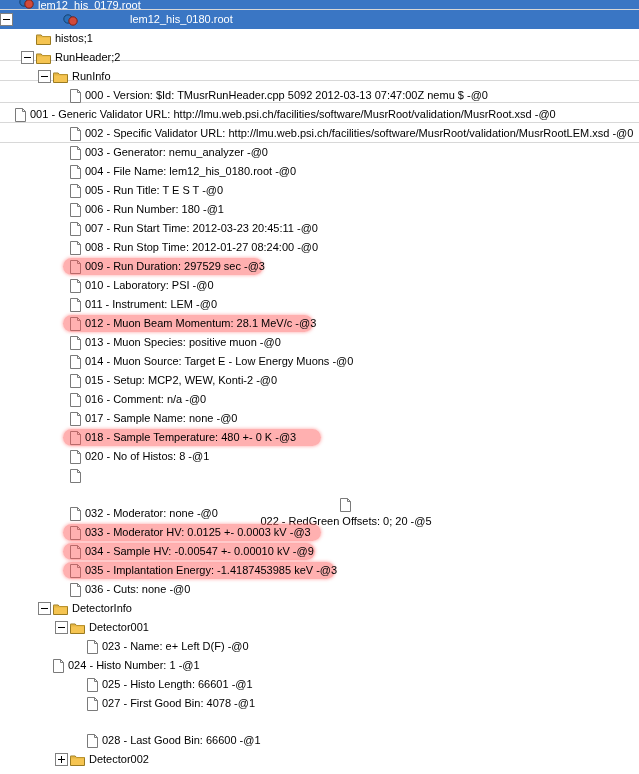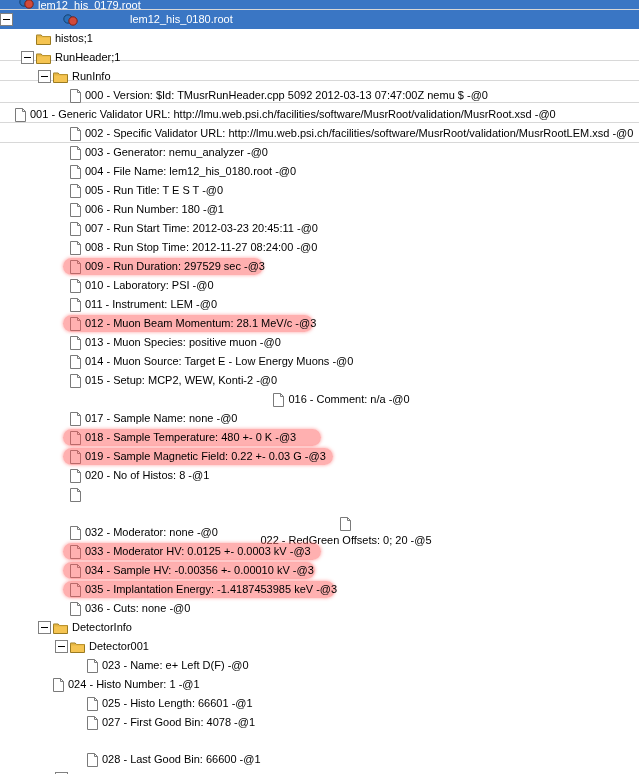--- a/index.html
+++ b/index.html
@@ -185,21 +185,21 @@
         <span class="label">histos;1</span>
       </div>
       <div class="row" style="padding-left: 21px;">
         <span class="expander"></span>
         <span class="icon icon-folder">
           <svg width="15" height="12" viewBox="0 0 15 12">
             <path d="M0.5 2.5 L0.5 11.5 L14.5 11.5 L14.5 3.5 L6.5 3.5 L5.2 2.0 L0.5 2.0 Z" fill="#f5c451" stroke="#9a7a20" stroke-width="1"></path>
             <path d="M0.5 3.8 L14.5 3.8" stroke="#d8a93a" stroke-width="0.8"></path>
           </svg>
         </span>
-        <span class="label">RunHeader;1</span>
+        <span class="label">RunHeader;2</span>
       </div>
       <div class="row" style="padding-left: 38px;">
         <span class="expander"></span>
         <span class="icon icon-folder">
           <svg width="15" height="12" viewBox="0 0 15 12">
             <path d="M0.5 2.5 L0.5 11.5 L14.5 11.5 L14.5 3.5 L6.5 3.5 L5.2 2.0 L0.5 2.0 Z" fill="#f5c451" stroke="#9a7a20" stroke-width="1"></path>
             <path d="M0.5 3.8 L14.5 3.8" stroke="#d8a93a" stroke-width="0.8"></path>
           </svg>
         </span>
         <span class="label">RunInfo</span>
@@ -285,21 +285,21 @@
         <span class="label">007 - Run Start Time: 2012-03-23 20:45:11 -@0</span>
       </div>
       <div class="row" style="padding-left: 55px;">
         <span class="expander-spacer"></span>
         <span class="icon icon-file">
           <svg width="11" height="14" viewBox="0 0 11 14">
             <path d="M0.5 0.5 L7.5 0.5 L10.5 3.5 L10.5 13.5 L0.5 13.5 Z" fill="#ffffff" stroke="#7a7a7a" stroke-width="1"></path>
             <path d="M7.5 0.5 L7.5 3.5 L10.5 3.5" fill="none" stroke="#7a7a7a" stroke-width="1"></path>
           </svg>
         </span>
-        <span class="label">008 - Run Stop Time: 2012-11-27 08:24:00 -@0</span>
+        <span class="label">008 - Run Stop Time: 2012-01-27 08:24:00 -@0</span>
       </div>
       <div class="row hl" style="padding-left: 55px;">
         <div class="hl-bg" style="left: 63px; width: 200px;"></div>
         <span class="expander-spacer"></span>
         <span class="icon icon-file">
           <svg width="11" height="14" viewBox="0 0 11 14">
             <path d="M0.5 0.5 L7.5 0.5 L10.5 3.5 L10.5 13.5 L0.5 13.5 Z" fill="#ffffff" stroke="#7a7a7a" stroke-width="1"></path>
             <path d="M7.5 0.5 L7.5 3.5 L10.5 3.5" fill="none" stroke="#7a7a7a" stroke-width="1"></path>
           </svg>
         </span>
@@ -359,21 +359,21 @@
       <div class="row" style="padding-left: 55px;">
         <span class="expander-spacer"></span>
         <span class="icon icon-file">
           <svg width="11" height="14" viewBox="0 0 11 14">
             <path d="M0.5 0.5 L7.5 0.5 L10.5 3.5 L10.5 13.5 L0.5 13.5 Z" fill="#ffffff" stroke="#7a7a7a" stroke-width="1"></path>
             <path d="M7.5 0.5 L7.5 3.5 L10.5 3.5" fill="none" stroke="#7a7a7a" stroke-width="1"></path>
           </svg>
         </span>
         <span class="label">015 - Setup: MCP2, WEW, Konti-2 -@0</span>
       </div>
-      <div class="row" style="padding-left: 32px; justify-content: center;">
+      <div class="row" style="padding-left: 55px;">
         <span class="expander-spacer"></span>
         <span class="icon icon-file">
           <svg width="11" height="14" viewBox="0 0 11 14">
             <path d="M0.5 0.5 L7.5 0.5 L10.5 3.5 L10.5 13.5 L0.5 13.5 Z" fill="#ffffff" stroke="#7a7a7a" stroke-width="1"></path>
             <path d="M7.5 0.5 L7.5 3.5 L10.5 3.5" fill="none" stroke="#7a7a7a" stroke-width="1"></path>
           </svg>
         </span>
         <span class="label">016 - Comment: n/a -@0</span>
       </div>
       <div class="row" style="padding-left: 55px;">
@@ -390,31 +390,20 @@
         <div class="hl-bg" style="left: 63px; width: 258px;"></div>
         <span class="expander-spacer"></span>
         <span class="icon icon-file">
           <svg width="11" height="14" viewBox="0 0 11 14">
             <path d="M0.5 0.5 L7.5 0.5 L10.5 3.5 L10.5 13.5 L0.5 13.5 Z" fill="#ffffff" stroke="#7a7a7a" stroke-width="1"></path>
             <path d="M7.5 0.5 L7.5 3.5 L10.5 3.5" fill="none" stroke="#7a7a7a" stroke-width="1"></path>
           </svg>
         </span>
         <span class="label">018 - Sample Temperature: 480 +- 0 K -@3</span>
       </div>
-      <div class="row hl" style="padding-left: 55px;">
-        <div class="hl-bg" style="left: 63px; width: 270px;"></div>
-        <span class="expander-spacer"></span>
-        <span class="icon icon-file">
-          <svg width="11" height="14" viewBox="0 0 11 14">
-            <path d="M0.5 0.5 L7.5 0.5 L10.5 3.5 L10.5 13.5 L0.5 13.5 Z" fill="#ffffff" stroke="#7a7a7a" stroke-width="1"></path>
-            <path d="M7.5 0.5 L7.5 3.5 L10.5 3.5" fill="none" stroke="#7a7a7a" stroke-width="1"></path>
-          </svg>
-        </span>
-        <span class="label">019 - Sample Magnetic Field: 0.22 +- 0.03 G -@3</span>
-      </div>
       <div class="row" style="padding-left: 55px;">
         <span class="expander-spacer"></span>
         <span class="icon icon-file">
           <svg width="11" height="14" viewBox="0 0 11 14">
             <path d="M0.5 0.5 L7.5 0.5 L10.5 3.5 L10.5 13.5 L0.5 13.5 Z" fill="#ffffff" stroke="#7a7a7a" stroke-width="1"></path>
             <path d="M7.5 0.5 L7.5 3.5 L10.5 3.5" fill="none" stroke="#7a7a7a" stroke-width="1"></path>
           </svg>
         </span>
         <span class="label">020 - No of Histos: 8 -@1</span>
       </div>
@@ -460,21 +449,21 @@
       </div>
       <div class="row hl" style="padding-left: 55px;">
         <div class="hl-bg" style="left: 63px; width: 252px;"></div>
         <span class="expander-spacer"></span>
         <span class="icon icon-file">
           <svg width="11" height="14" viewBox="0 0 11 14">
             <path d="M0.5 0.5 L7.5 0.5 L10.5 3.5 L10.5 13.5 L0.5 13.5 Z" fill="#ffffff" stroke="#7a7a7a" stroke-width="1"></path>
             <path d="M7.5 0.5 L7.5 3.5 L10.5 3.5" fill="none" stroke="#7a7a7a" stroke-width="1"></path>
           </svg>
         </span>
-        <span class="label">034 - Sample HV: -0.00356 +- 0.00010 kV -@3</span>
+        <span class="label">034 - Sample HV: -0.00547 +- 0.00010 kV -@9</span>
       </div>
       <div class="row hl" style="padding-left: 55px;">
         <div class="hl-bg" style="left: 63px; width: 272px;"></div>
         <span class="expander-spacer"></span>
         <span class="icon icon-file">
           <svg width="11" height="14" viewBox="0 0 11 14">
             <path d="M0.5 0.5 L7.5 0.5 L10.5 3.5 L10.5 13.5 L0.5 13.5 Z" fill="#ffffff" stroke="#7a7a7a" stroke-width="1"></path>
             <path d="M7.5 0.5 L7.5 3.5 L10.5 3.5" fill="none" stroke="#7a7a7a" stroke-width="1"></path>
           </svg>
         </span>

